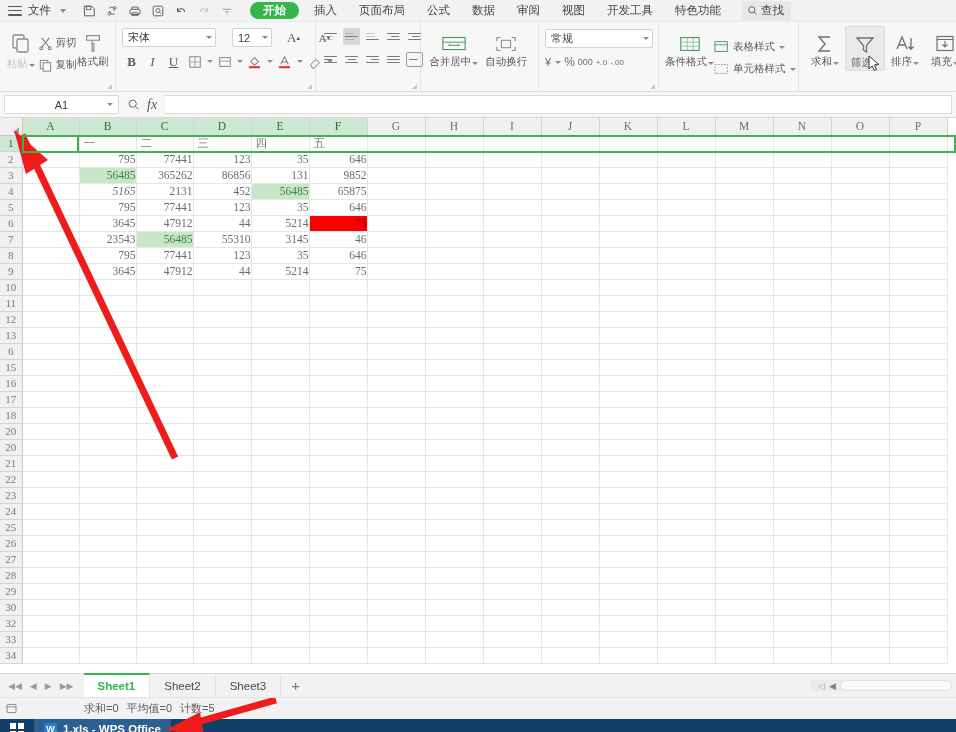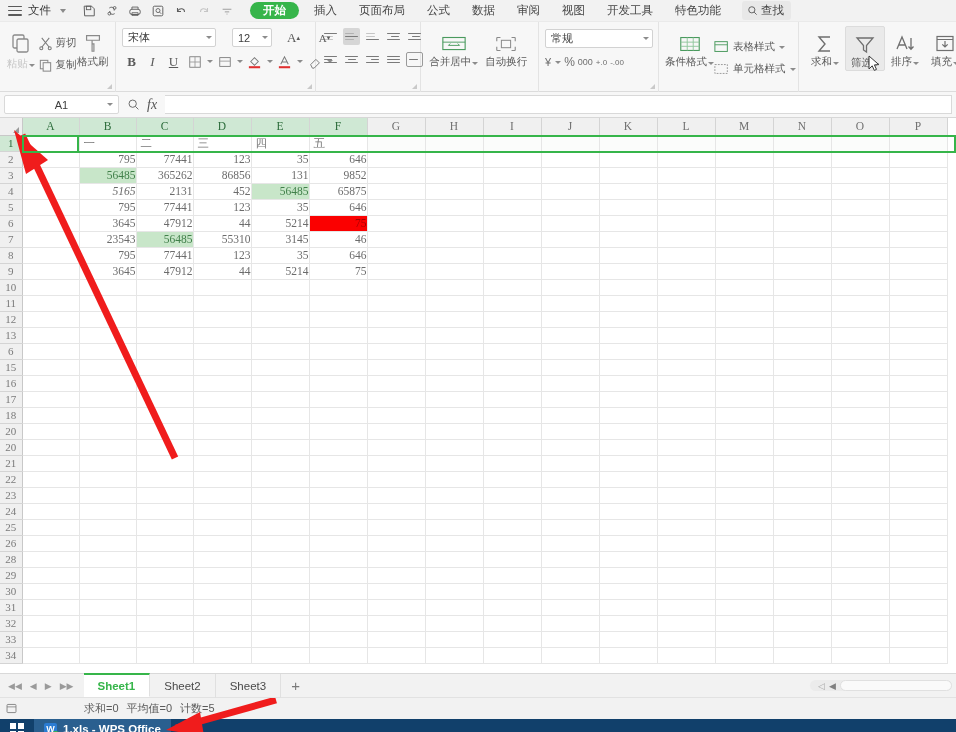--- a/index.html
+++ b/index.html
@@ -1067,20 +1067,39 @@
           <td class="cell" style="width: 58px;"></td>
           <td class="cell" style="width: 58px;"></td>
           <td class="cell" style="width: 58px;"></td>
           <td class="cell" style="width: 58px;"></td>
           <td class="cell" style="width: 58px;"></td>
           <td class="cell" style="width: 58px;"></td>
           <td class="cell" style="width: 58px;"></td>
           <td class="cell" style="width: 58px;"></td>
         </tr>
         <tr>
+          <td class="rowhead">27</td>
+          <td class="cell" style="width: 57px;"></td>
+          <td class="cell" style="width: 57px;"></td>
+          <td class="cell" style="width: 57px;"></td>
+          <td class="cell" style="width: 58px;"></td>
+          <td class="cell" style="width: 58px;"></td>
+          <td class="cell" style="width: 58px;"></td>
+          <td class="cell" style="width: 58px;"></td>
+          <td class="cell" style="width: 58px;"></td>
+          <td class="cell" style="width: 58px;"></td>
+          <td class="cell" style="width: 58px;"></td>
+          <td class="cell" style="width: 58px;"></td>
+          <td class="cell" style="width: 58px;"></td>
+          <td class="cell" style="width: 58px;"></td>
+          <td class="cell" style="width: 58px;"></td>
+          <td class="cell" style="width: 58px;"></td>
+          <td class="cell" style="width: 58px;"></td>
+        </tr>
+        <tr>
           <td class="rowhead">28</td>
           <td class="cell" style="width: 57px;"></td>
           <td class="cell" style="width: 57px;"></td>
           <td class="cell" style="width: 57px;"></td>
           <td class="cell" style="width: 58px;"></td>
           <td class="cell" style="width: 58px;"></td>
           <td class="cell" style="width: 58px;"></td>
           <td class="cell" style="width: 58px;"></td>
           <td class="cell" style="width: 58px;"></td>
           <td class="cell" style="width: 58px;"></td>
@@ -1106,39 +1125,20 @@
           <td class="cell" style="width: 58px;"></td>
           <td class="cell" style="width: 58px;"></td>
           <td class="cell" style="width: 58px;"></td>
           <td class="cell" style="width: 58px;"></td>
           <td class="cell" style="width: 58px;"></td>
           <td class="cell" style="width: 58px;"></td>
           <td class="cell" style="width: 58px;"></td>
         </tr>
         <tr>
           <td class="rowhead">30</td>
-          <td class="cell" style="width: 57px;"></td>
-          <td class="cell" style="width: 57px;"></td>
-          <td class="cell" style="width: 57px;"></td>
-          <td class="cell" style="width: 58px;"></td>
-          <td class="cell" style="width: 58px;"></td>
-          <td class="cell" style="width: 58px;"></td>
-          <td class="cell" style="width: 58px;"></td>
-          <td class="cell" style="width: 58px;"></td>
-          <td class="cell" style="width: 58px;"></td>
-          <td class="cell" style="width: 58px;"></td>
-          <td class="cell" style="width: 58px;"></td>
-          <td class="cell" style="width: 58px;"></td>
-          <td class="cell" style="width: 58px;"></td>
-          <td class="cell" style="width: 58px;"></td>
-          <td class="cell" style="width: 58px;"></td>
-          <td class="cell" style="width: 58px;"></td>
-        </tr>
-        <tr>
-          <td class="rowhead">31</td>
           <td class="cell" style="width: 57px;"></td>
           <td class="cell" style="width: 57px;"></td>
           <td class="cell" style="width: 57px;"></td>
           <td class="cell" style="width: 58px;"></td>
           <td class="cell" style="width: 58px;"></td>
           <td class="cell" style="width: 58px;"></td>
           <td class="cell" style="width: 58px;"></td>
           <td class="cell" style="width: 58px;"></td>
           <td class="cell" style="width: 58px;"></td>
           <td class="cell" style="width: 58px;"></td>

